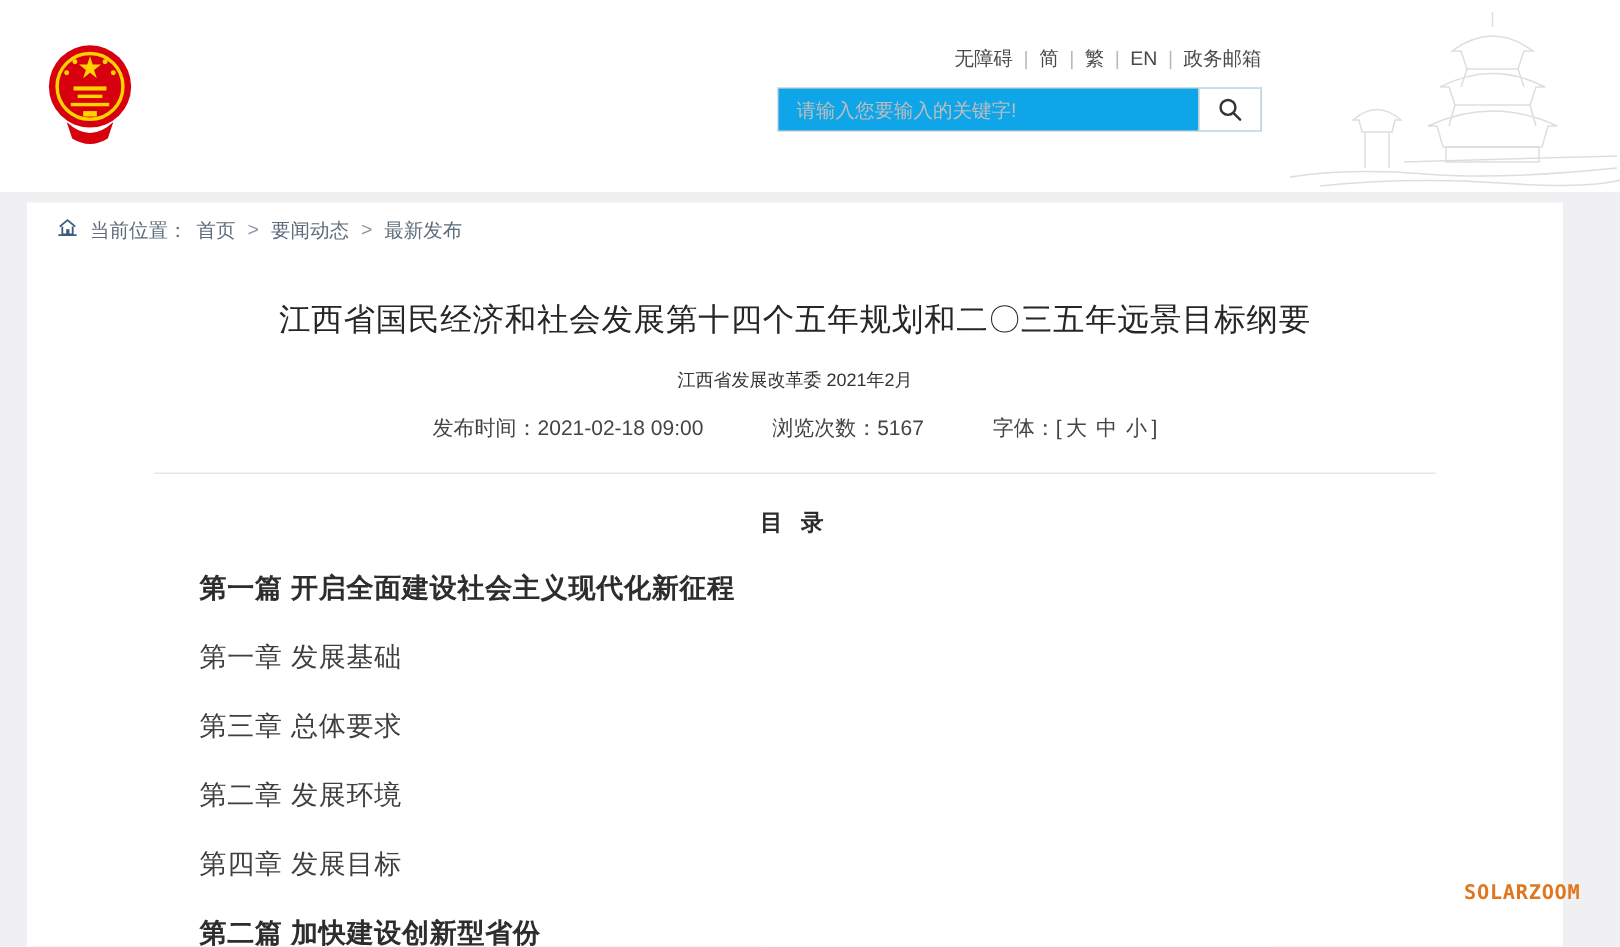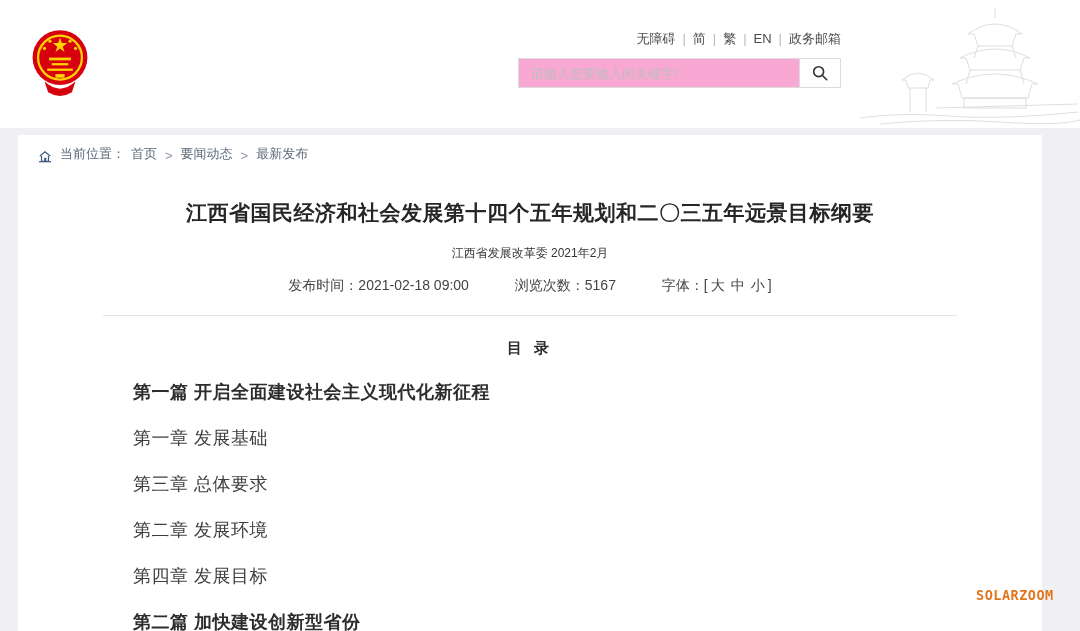--- a/index.html
+++ b/index.html
@@ -39,21 +39,21 @@
   .top-links {
     position:absolute; top:30px; right:239px;
     font-size:13px; color:#4a4a4a; z-index:2;
     white-space:nowrap;
   }
   .top-links a { color:#4a4a4a; text-decoration:none; cursor:pointer; }
   .top-links .sep { color:#b9b9b9; padding:0 7px; }
   .search-box {
     position:absolute; top:58px; right:239px;
     width:323px; height:30px;
-    border:1px solid #dcdcdc; background:#f9a8d4;
+    border:1px solid #dcdcdc; background:#0ea5e9;
     display:flex; z-index:2;
   }
   .search-box input {
     flex:1; border:none; outline:none;
     padding:0 12px; font-size:13px; color:#333;
     font-family:"Liberation Sans","DejaVu Sans",sans-serif;
     background:transparent;
   }
   .search-box input::placeholder { color:#bdbdbd; }
   .search-btn {
@@ -64,30 +64,30 @@
 
   
   .content {
     position:absolute; left:18px; top:135px;
     width:1024px; height:496px;
     background:#ffffff;
   }
   .breadcrumb {
     padding:10px 12px 0 20px;
     font-size:13px; color:#5d6b7a;
-    display:flex; align-items:flex-end; gap:6px;
+    display:flex; align-items:flex-start; gap:6px;
   }
   .breadcrumb a { color:#5d6b7a; text-decoration:none; cursor:pointer; }
   .breadcrumb .bsep { color:#8a97a5; padding:0 2px; }
   .breadcrumb .home-ic { display:inline-flex; margin-right:2px; }
 
   .article-title {
     margin-top:36px;
     text-align:center;
-    font-size:21px; font-weight:bold; color:#262626;
+    font-size:21px; font-weight:normal; color:#262626;
     letter-spacing:0.5px;
   }
   .article-subtitle {
     margin-top:18px;
     text-align:center;
     font-size:12px; color:#333;
   }
   .article-meta {
     margin-top:15px;
     text-align:center;

